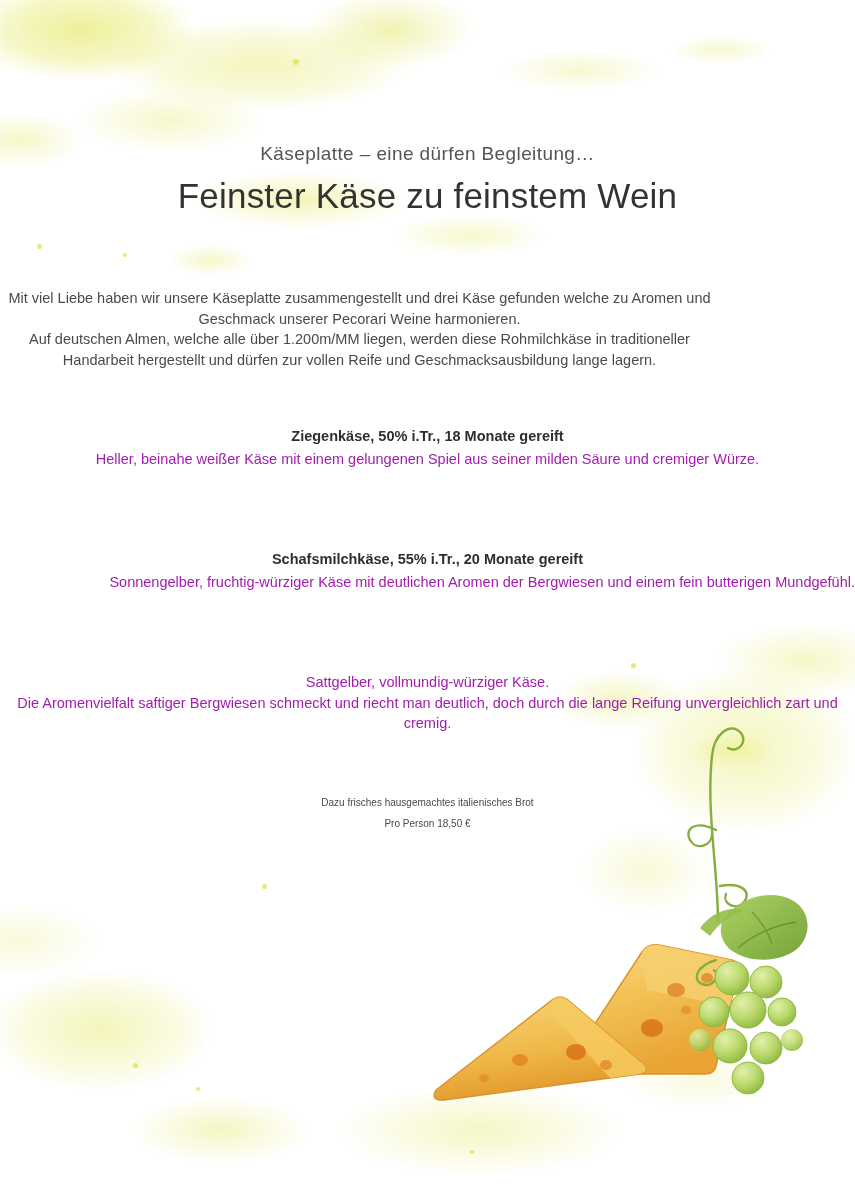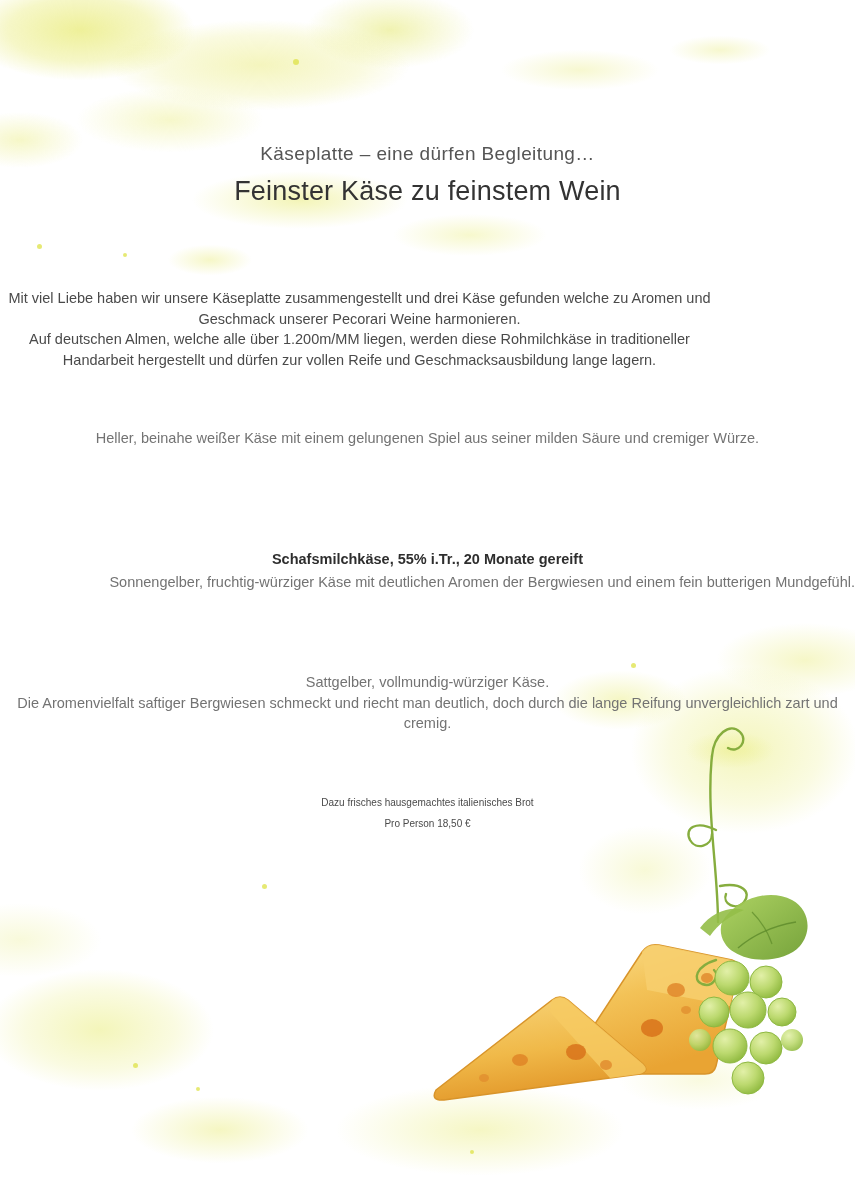--- a/index.html
+++ b/index.html
@@ -123,21 +123,21 @@
     width: 855px;
     font-size: 19px;
     letter-spacing: 0.4px;
     color: #555;
     font-weight: 300;
   }
   .headline {
     position: absolute;
     top: 176px;
     width: 855px;
-    font-size: 27px;
+    font-size: 35px;
     letter-spacing: 0.2px;
     color: #333;
     font-weight: 400;
   }
   .intro {
     position: absolute;
     top: 288px;
     width: 719px;
     font-size: 14.5px;
     line-height: 20.5px;
@@ -149,21 +149,21 @@
   }
   .block-title {
     font-size: 14.5px;
     font-weight: bold;
     color: #2e2e2e;
     margin-bottom: 5px;
   }
   .block-body {
     font-size: 14.5px;
     line-height: 20.5px;
-    color: #737373;
+    color: #a21caf;
   }
   .block-1 { top: 428px; }
   .block-2 { top: 551px; }
   .block-3 { top: 672px; }
   .footnote {
     position: absolute;
     top: 793px;
     width: 855px;
     font-size: 10px;
     line-height: 20.5px;
@@ -274,20 +274,21 @@
     </g>
   </svg>
 
   <div class="content">
     <div class="kicker">Käseplatte – eine dürfen Begleitung…</div>
     <div class="headline">Feinster Käse zu feinstem Wein</div>
     <div class="intro" style="white-space:pre-line;">Mit viel Liebe haben wir unsere Käseplatte zusammengestellt und drei Käse gefunden welche zu Aromen und Geschmack unserer Pecorari Weine harmonieren.
 Auf deutschen Almen, welche alle über 1.200m/MM liegen, werden diese Rohmilchkäse in traditioneller Handarbeit hergestellt und dürfen zur vollen Reife und Geschmacksausbildung lange lagern.</div>
 
     <div class="block block-1">
+      <div class="block-title">Ziegenkäse, 50% i.Tr., 18 Monate gereift</div>
       <div class="block-body" style="white-space:pre-line;">Heller, beinahe weißer Käse mit einem gelungenen Spiel aus seiner milden Säure und cremiger Würze.</div>
     </div>
 
     <div class="block block-2">
       <div class="block-title">Schafsmilchkäse, 55% i.Tr., 20 Monate gereift</div>
       <div class="block-body" style="white-space:pre-line;text-align:right;">Sonnengelber, fruchtig-würziger Käse mit deutlichen Aromen der Bergwiesen und einem fein butterigen Mundgefühl.</div>
     </div>
 
     <div class="block block-3">
       <div class="block-body" style="white-space:pre-line;">Sattgelber, vollmundig-würziger Käse.

